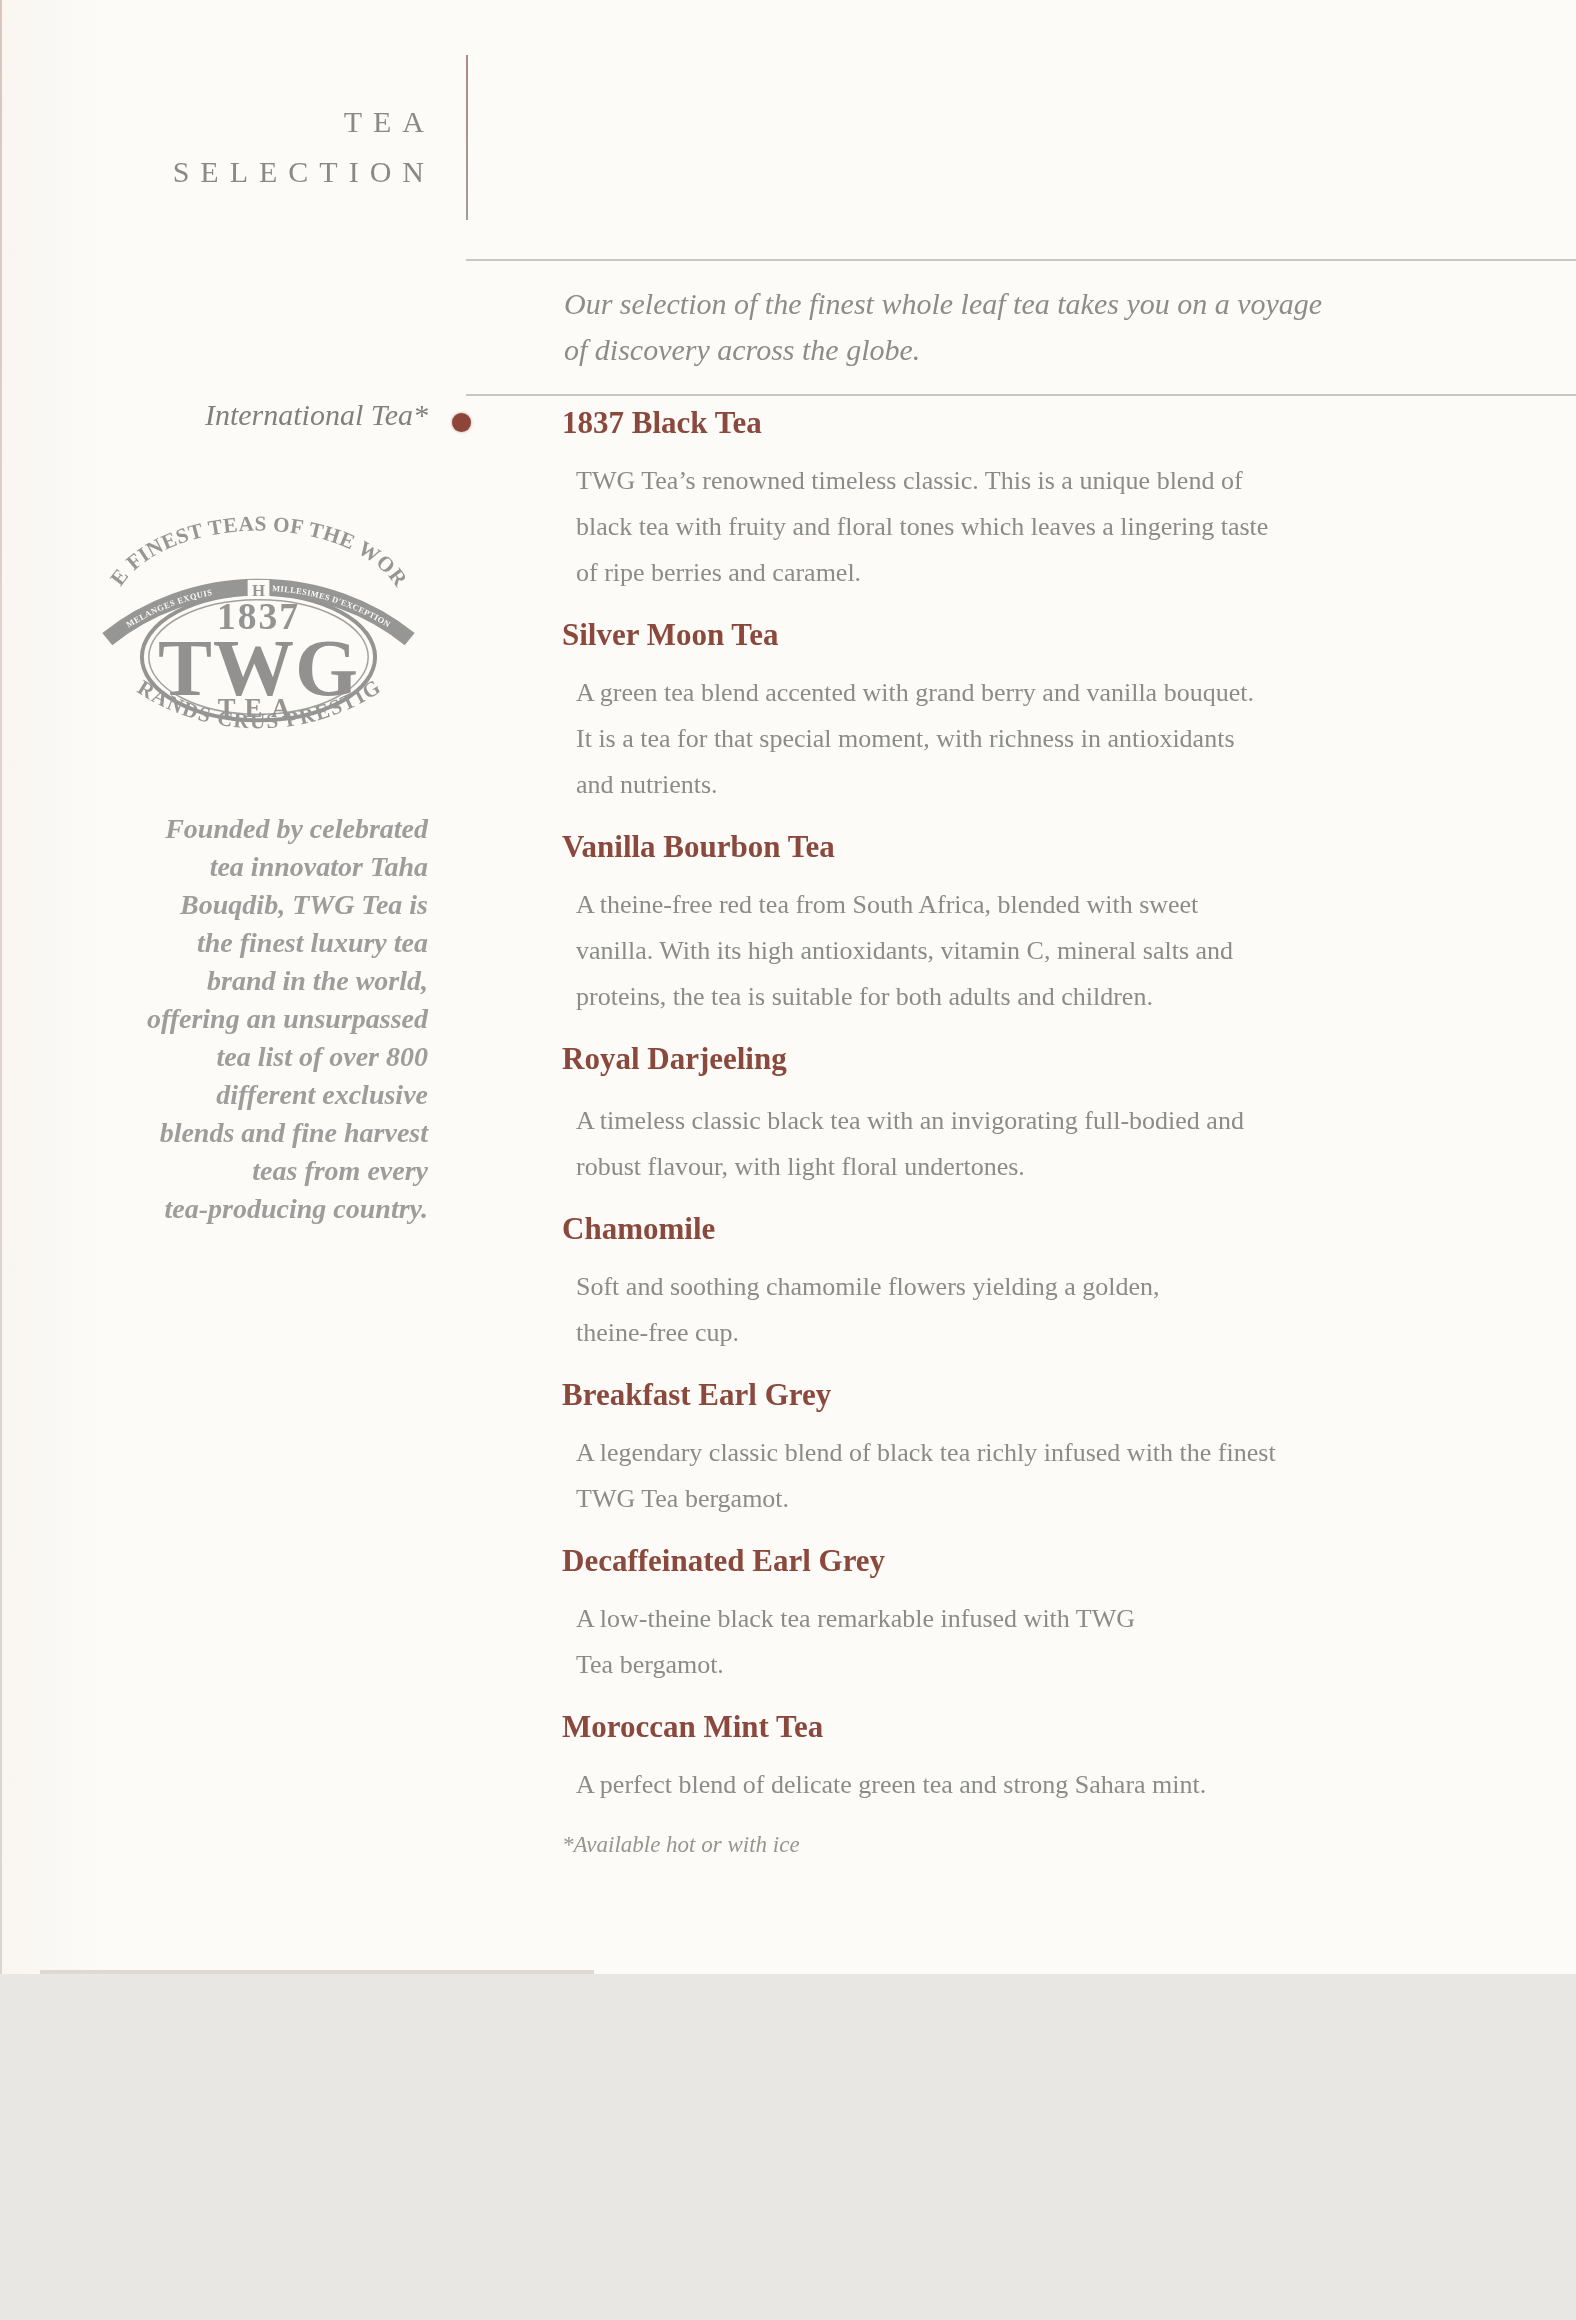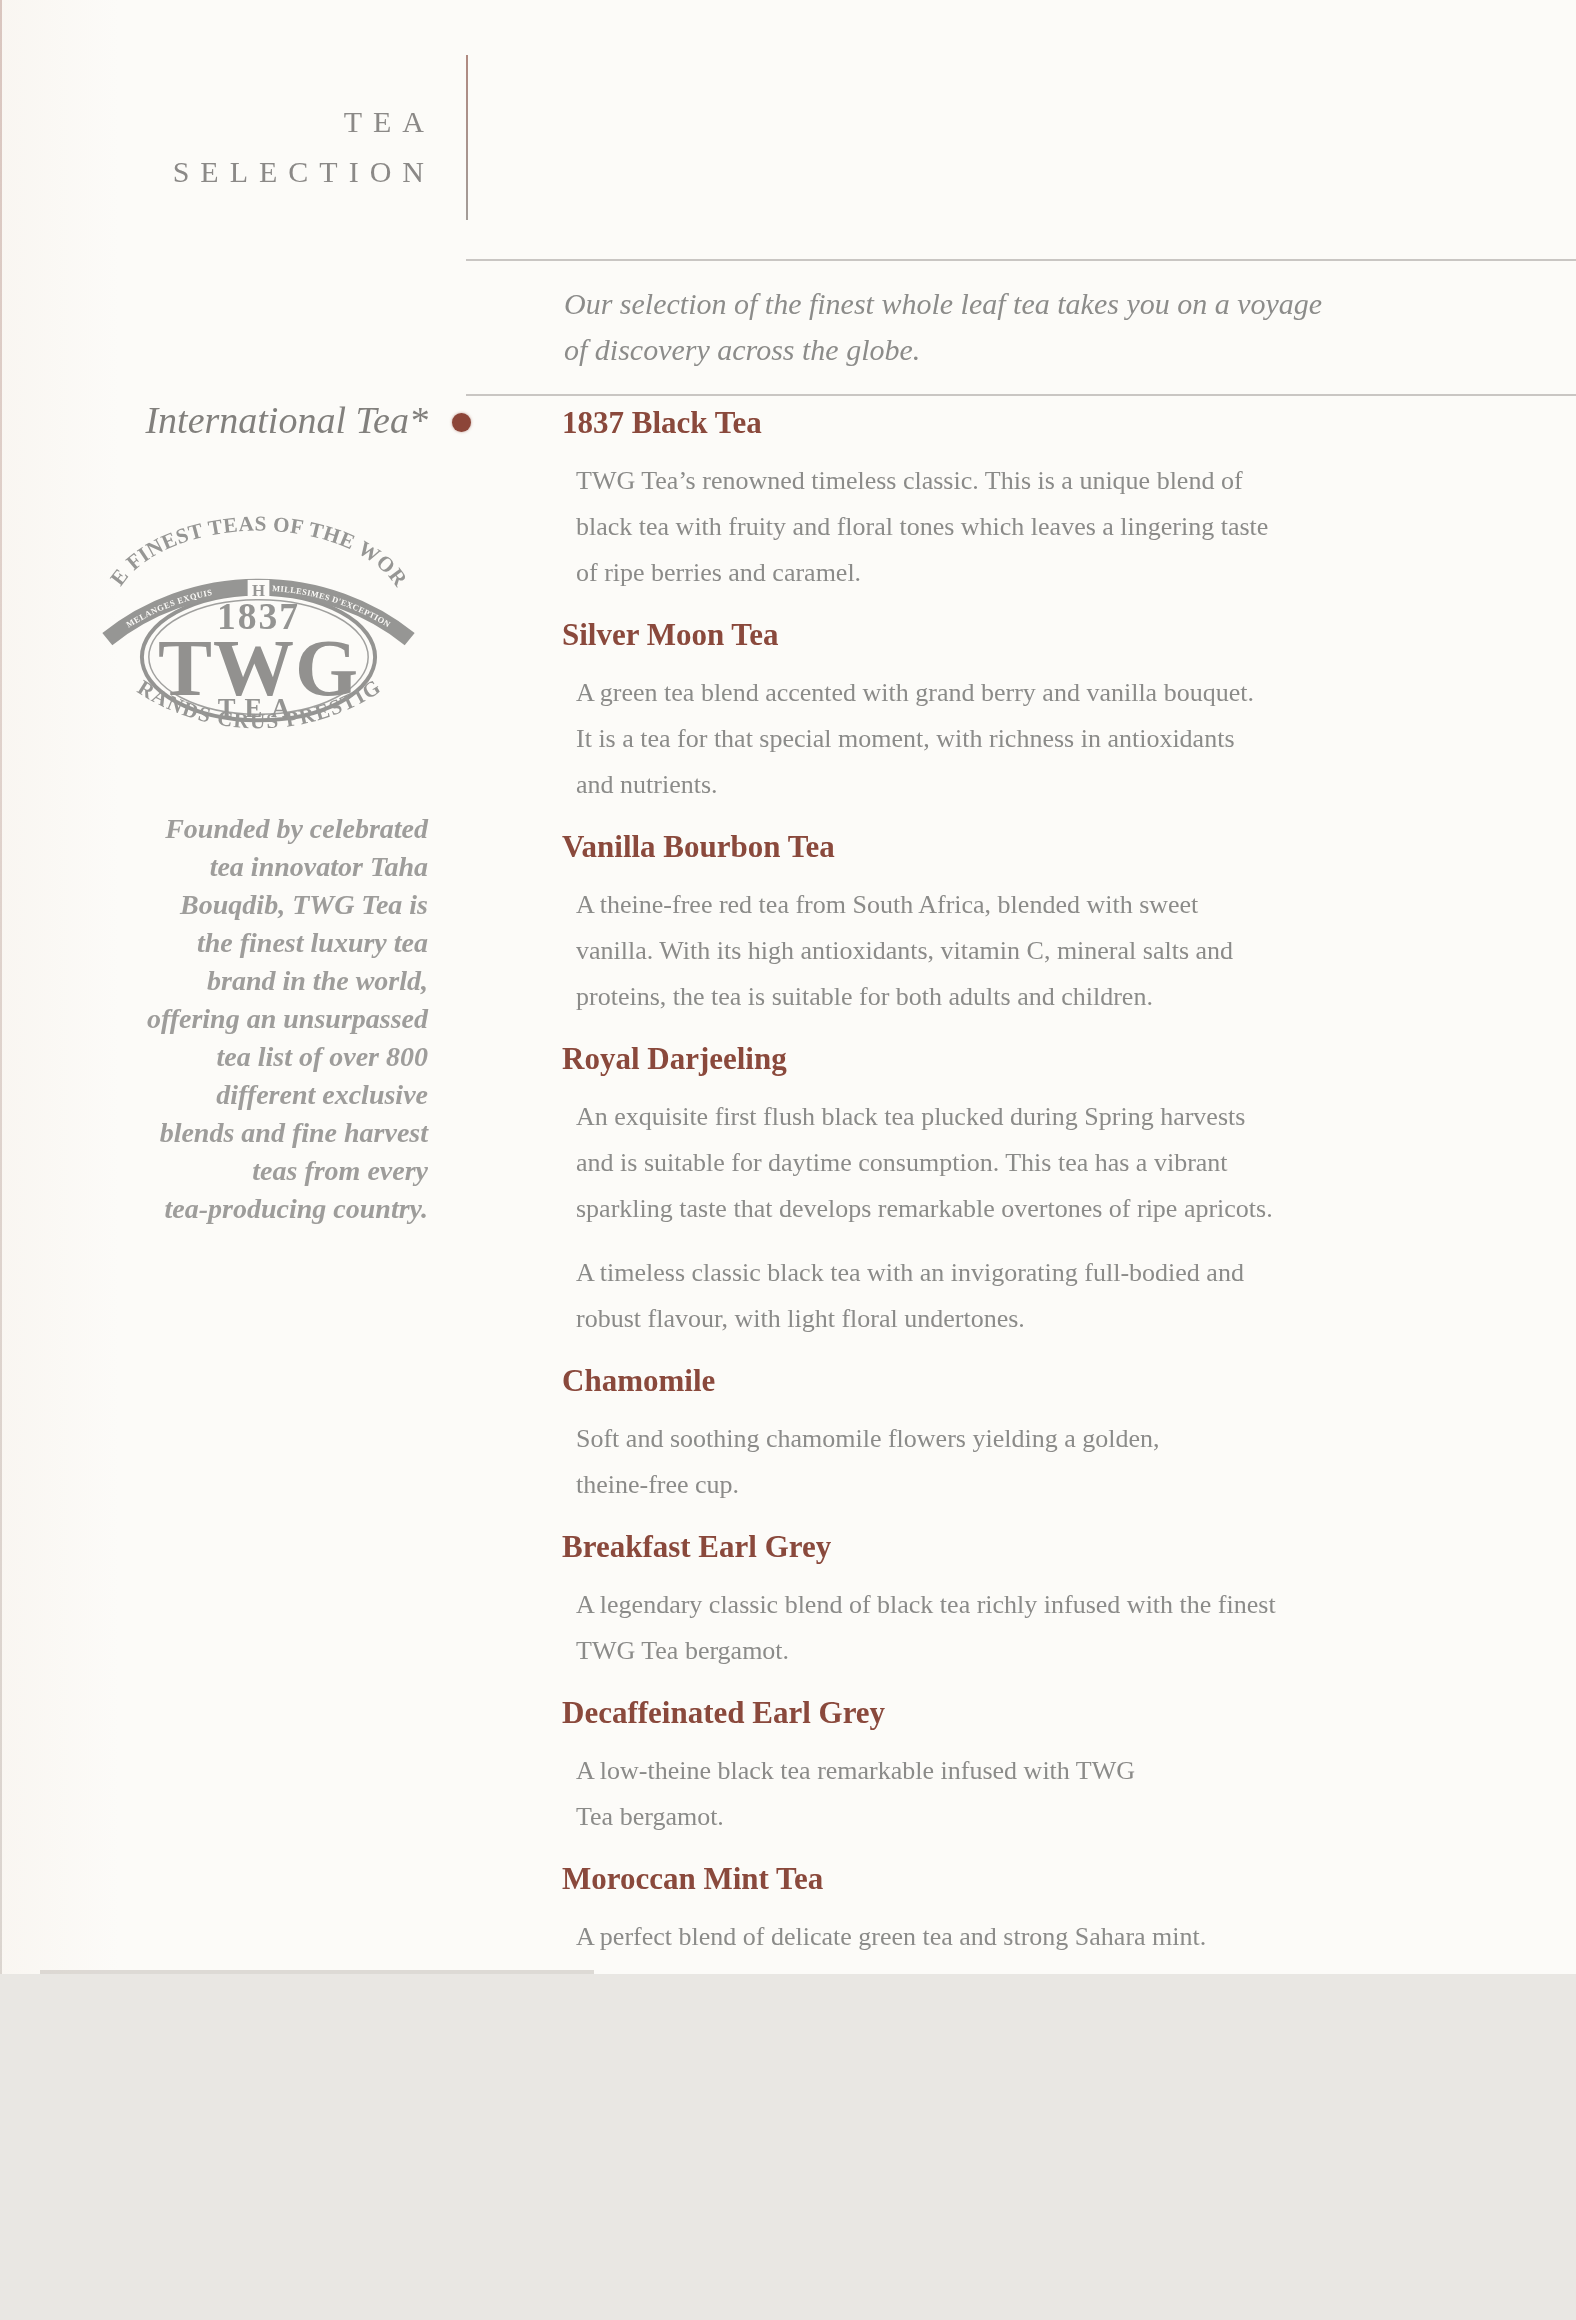--- a/index.html
+++ b/index.html
@@ -25,21 +25,21 @@
   .rule-h2{left:466px;top:394px;width:1110px;height:2px;}
   .rule-v{left:466px;top:259px;width:2px;height:2061px;
     background:linear-gradient(#b59088,#c4aaa3 30%,#b9b3ae);}
 
   
   .intro{position:absolute;left:564px;top:281px;margin:0;width:891px;
     font-style:italic;color:#8c8c8a;font-size:30px;line-height:46px;white-space:pre-line;}
 
   
   .category{position:absolute;right:1148px;top:398px;font-style:italic;
-    color:#82807d;font-size:38px;white-space:nowrap;}
+    color:#82807d;font-size:30px;white-space:nowrap;}
   .bullet{position:absolute;left:452px;top:413px;width:19px;height:19px;border-radius:50%;
     background:#8c4538;box-shadow:0 0 3px rgba(140,69,56,.55);}
 
   
   .logo{position:absolute;left:99px;top:491px;width:319px;height:249px;
     filter:blur(0.3px);opacity:.93;}
 
   
   .founder{position:absolute;right:1148px;top:810px;margin:0;text-align:right;
     font-style:italic;font-weight:bold;color:#9e9d9b;font-size:28px;line-height:38px;
@@ -134,23 +134,20 @@
 and nutrients.</p>
     </div>
     <div class="tea">
       <h3 class="tea-name">Vanilla Bourbon Tea</h3>
       <p class="tea-desc">A theine-free red tea from South Africa, blended with sweet
 vanilla. With its high antioxidants, vitamin C, mineral salts and
 proteins, the tea is suitable for both adults and children.</p>
     </div>
     <div class="tea">
       <h3 class="tea-name">Royal Darjeeling</h3>
-      <p class="tea-desc">An exquisite first flush black tea plucked during Spring harvests
-and is suitable for daytime consumption. This tea has a vibrant
-sparkling taste that develops remarkable overtones of ripe apricots.</p>
     </div>
     <div class="tea">
       <p class="tea-desc">A timeless classic black tea with an invigorating full-bodied and
 robust flavour, with light floral undertones.</p>
     </div>
     <div class="tea">
       <h3 class="tea-name">Chamomile</h3>
       <p class="tea-desc">Soft and soothing chamomile flowers yielding a golden,
 theine-free cup.</p>
     </div>

